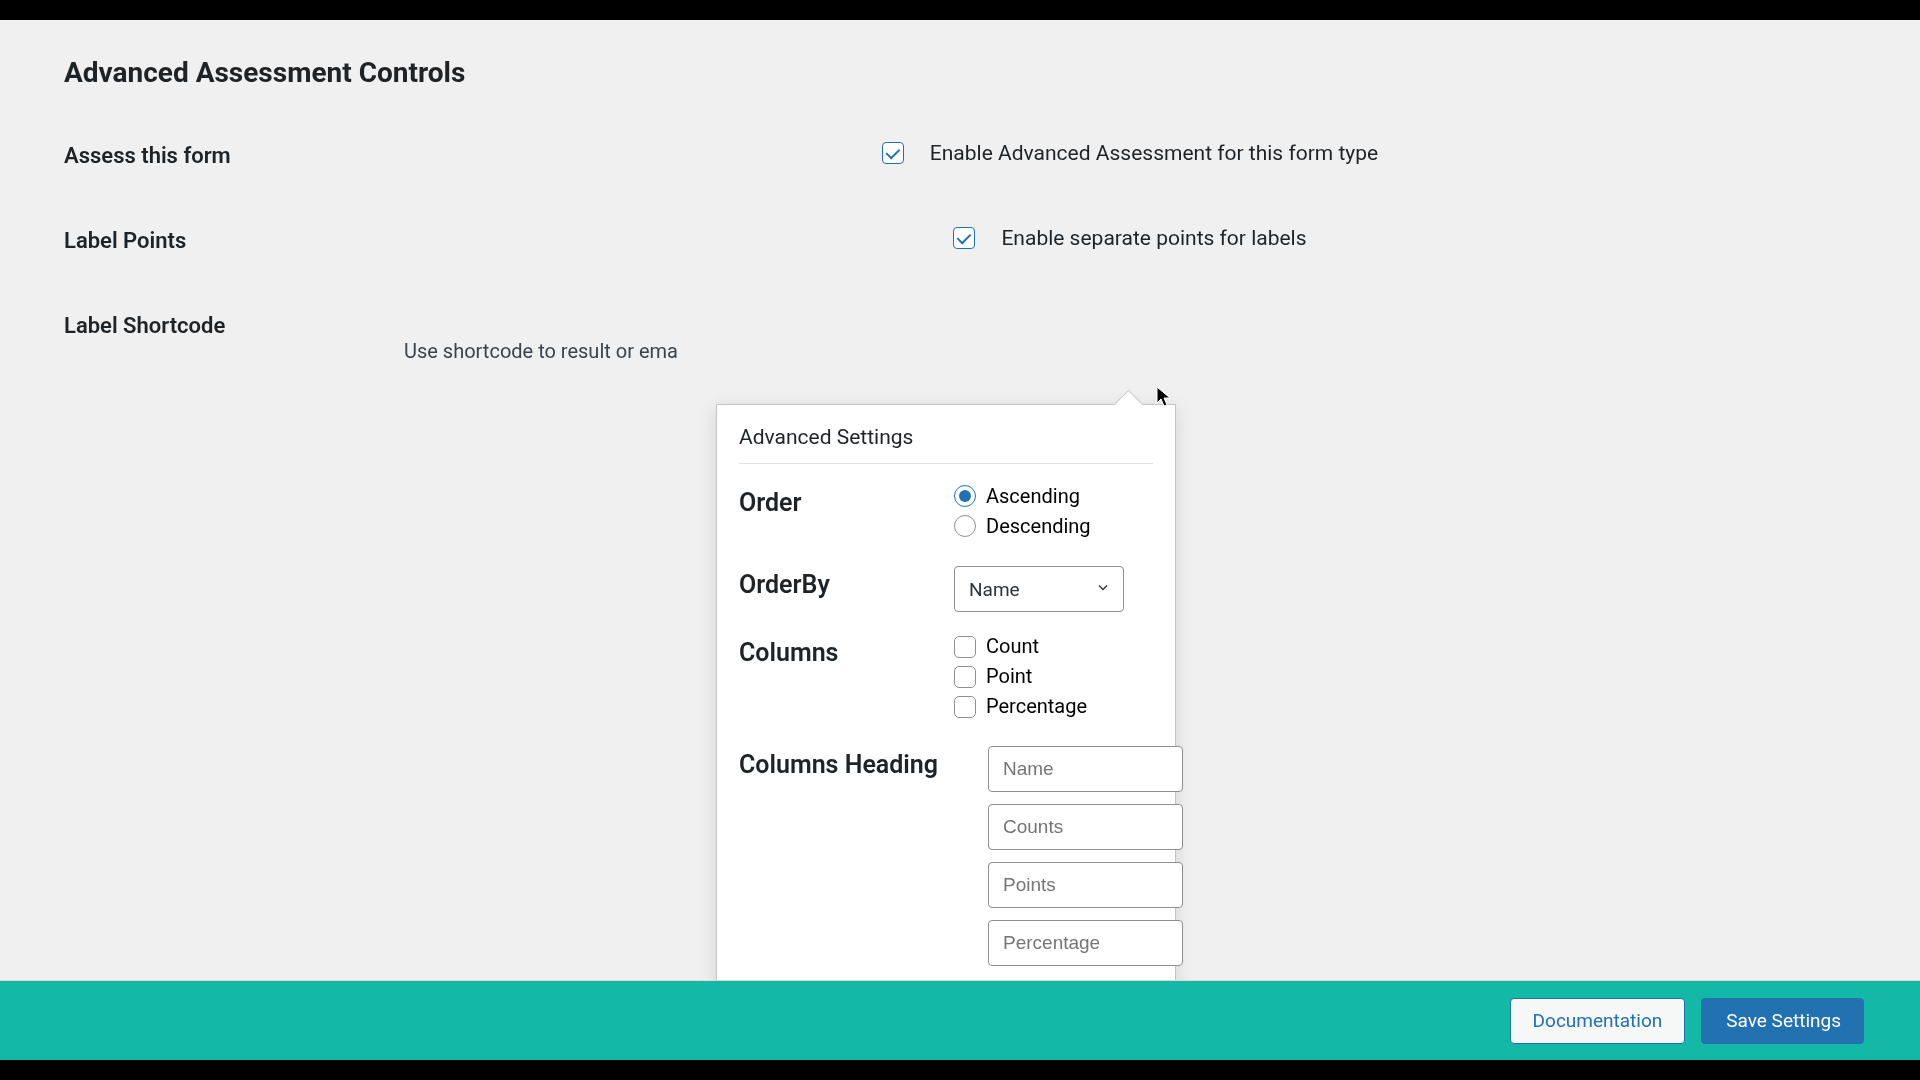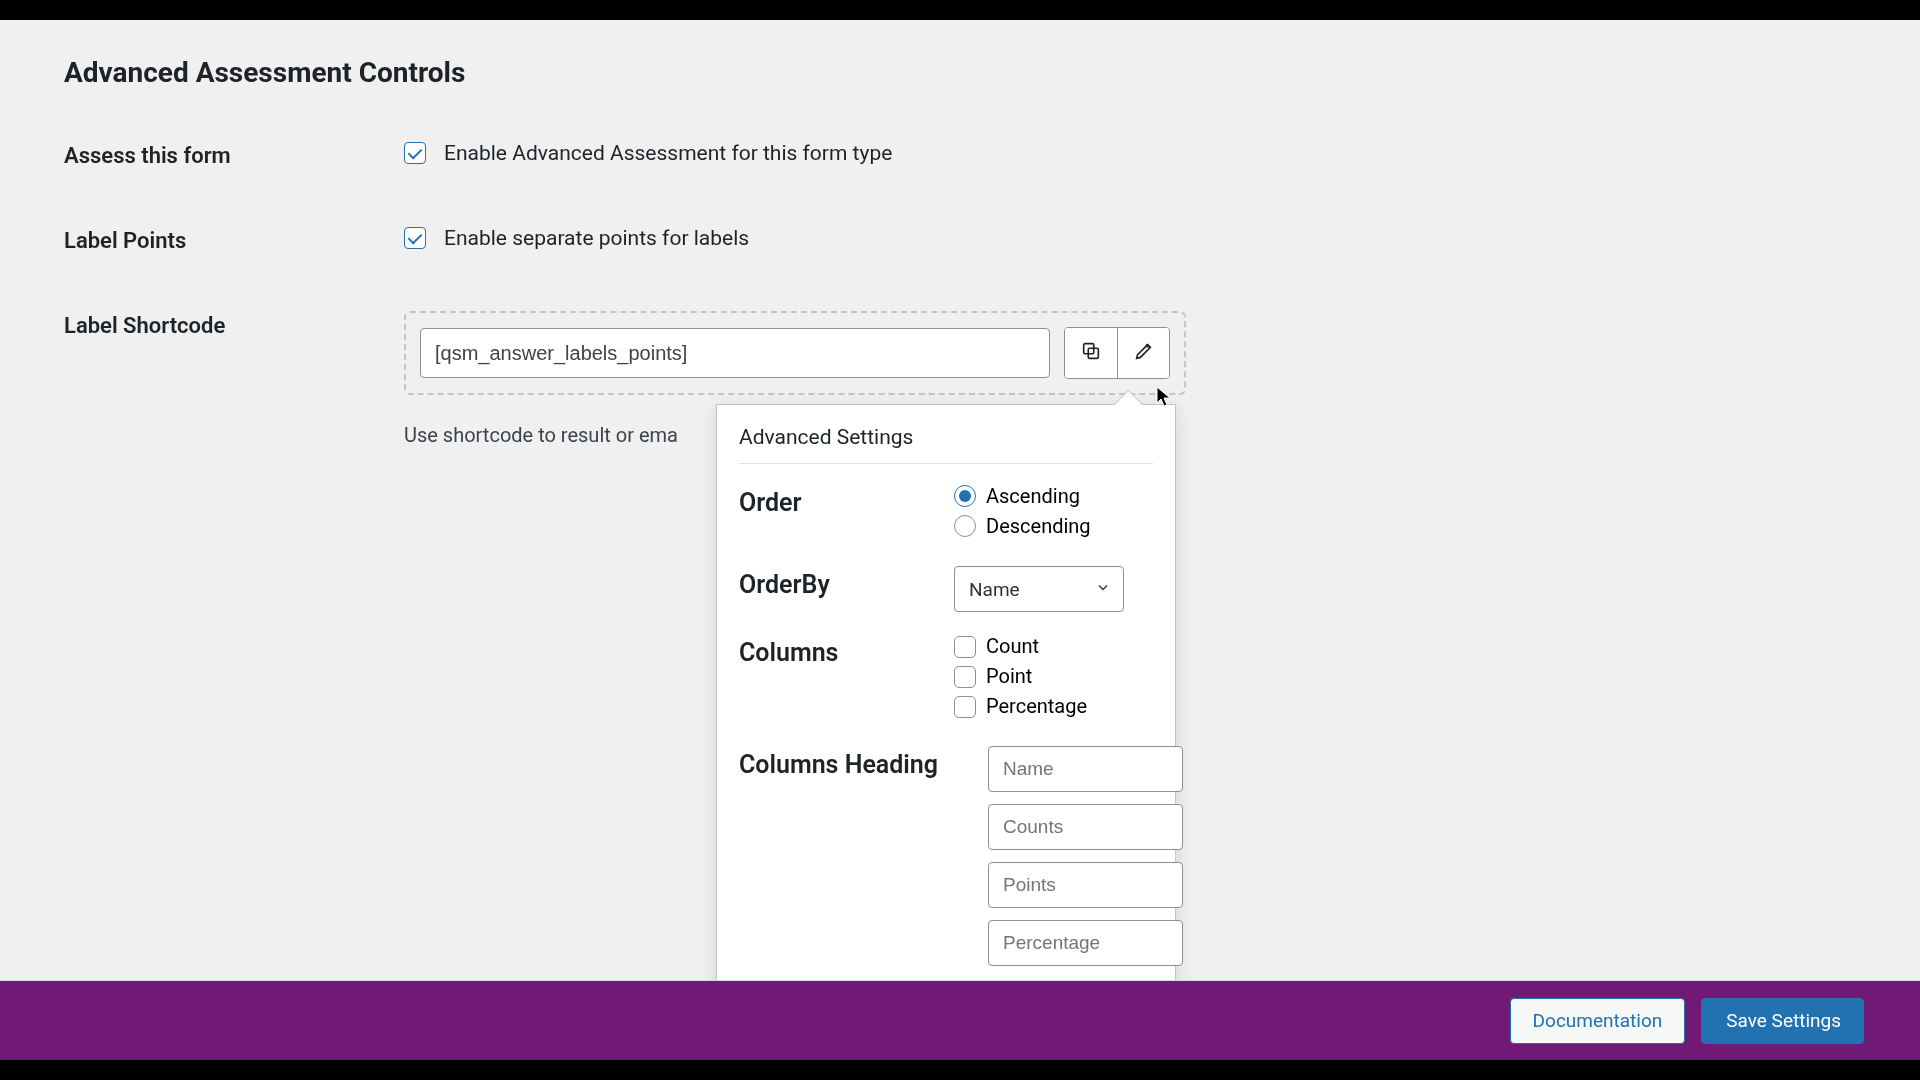--- a/index.html
+++ b/index.html
@@ -45,21 +45,22 @@
     padding-top: 2px;
   }
   .ctrl-col {
     flex: 1;
     font-size: 21px;
     color: #1d2327;
   }
   .cb-wrap {
     display: flex;
     align-items: center;
-    gap: 18px;
+    gap: 26px;
+    justify-content: center;
   }
   .cb {
     width: 22px;
     height: 22px;
     border: 1.5px solid #2271b1;
     border-radius: 4px;
     background: #fff;
     display: inline-flex;
     align-items: center;
     justify-content: center;
@@ -238,21 +239,21 @@
     display: block;
   }
   .txt:last-child { margin-bottom: 0; }
   
   .footer {
     position: absolute;
     left: 0;
     right: 0;
     bottom: 0;
     height: 80px;
-    background: #701a75;
+    background: #14b8a6;
     border-top: 1px solid #dcdcde;
     display: flex;
     justify-content: flex-end;
     align-items: center;
     gap: 16px;
     padding: 0 56px;
   }
   .btn {
     height: 46px;
     padding: 0 22px;
@@ -308,41 +309,20 @@
         <div class="cb-wrap">
           <span class="cb checked"></span>
           <span>Enable separate points for labels</span>
         </div>
       </div>
     </div>
 
     <div class="row tight">
       <div class="label-col">Label Shortcode</div>
       <div class="ctrl-col">
-        <div class="shortcode-block">
-          <input class="shortcode-input" readonly="" value="[qsm_answer_labels_points]" style="">
-          <div class="btn-group">
-            <span class="btn-icon">
-              <span>
-                <svg viewBox="0 0 24 24">
-                    <rect x="9" y="9" width="11" height="11" rx="1.5"></rect>
-                    <rect x="4" y="4" width="11" height="11" rx="1.5"></rect>
-                  </svg>
-              </span>
-            </span>
-            <span class="btn-icon">
-              <span>
-                <svg viewBox="0 0 24 24">
-                    <path d="M4 20l4-1 11-11-3-3L5 16l-1 4z"></path>
-                    <path d="M14 5l3 3"></path>
-                  </svg>
-              </span>
-            </span>
-          </div>
-        </div>
         <div class="hint">Use shortcode to result or ema</div>
       </div>
     </div>
   </div>
 
   <div class="popover">
     <div class="popover-title">Advanced Settings</div>
 
     <div class="prow">
       <div class="plabel">Order</div>

